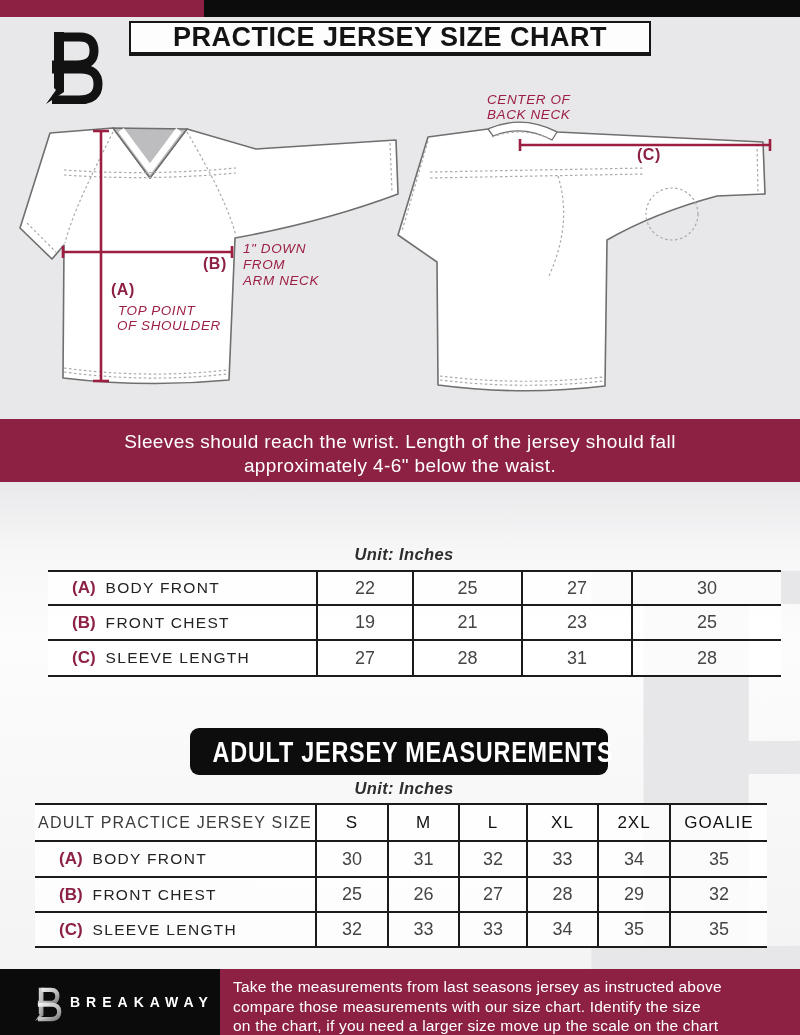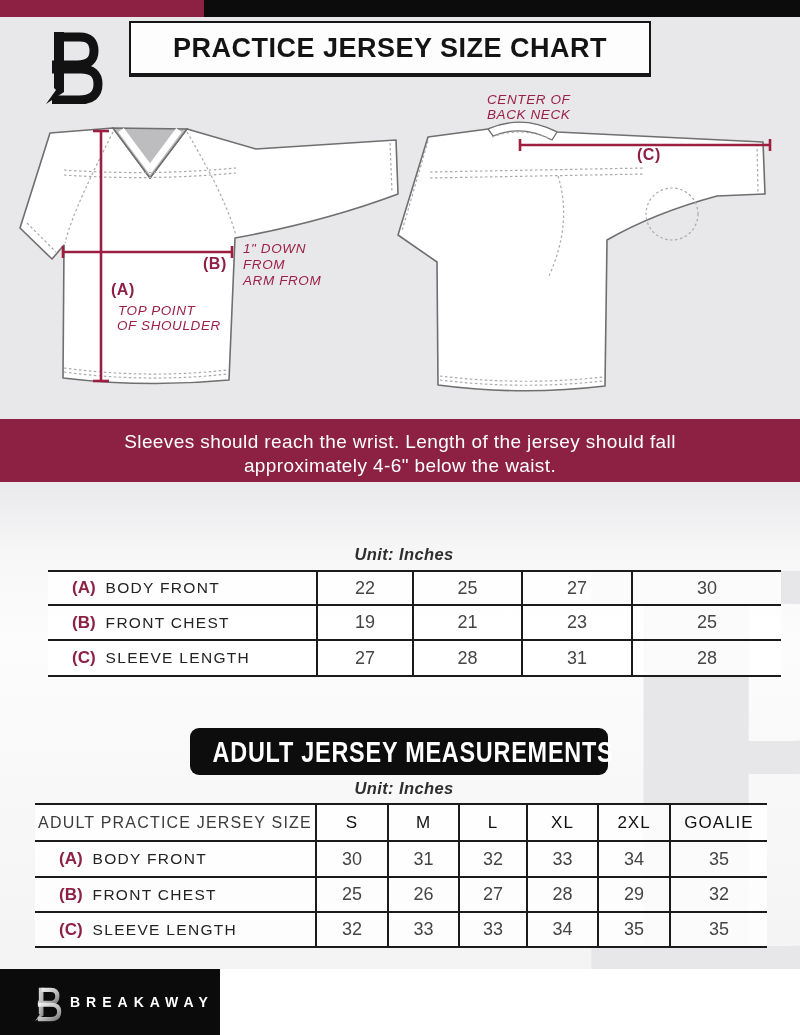--- a/index.html
+++ b/index.html
@@ -9,21 +9,21 @@
     font-family:"Liberation Sans", sans-serif; background:#fff;
   }
   .abs { position:absolute; }
 
   
   .strip-black { left:0; top:0; width:800px; height:17px; background:#0c0c0c; }
   .strip-maroon { left:0; top:0; width:204px; height:17px; background:#8d2144; }
   .hdr-bg { left:0; top:17px; width:800px; height:402px; background:#e8e7e9; }
 
   .title-box {
-    left:129px; top:21px; width:522px; height:56px; background:#fdfdfd;
+    left:129px; top:21px; width:522px; height:35px; background:#fdfdfd;
     border:2px solid #161616; border-bottom-width:4px;
     display:flex; align-items:center; justify-content:center;
   }
   .title-text { font-size:27px; font-weight:bold; color:#141414; letter-spacing:.5px; white-space:nowrap; }
   .season-box {
     left:651px; top:21px; width:149px; height:48px; background:#8d2144;
     display:flex; align-items:center; justify-content:center;
   }
   .season-text { font-family:"DejaVu Sans Mono", monospace; font-size:17px; font-weight:bold; color:#fff; letter-spacing:3px; white-space:nowrap; }
 
@@ -133,21 +133,21 @@
     </g>
   </svg>
 
   <span class="anno-key" style="left:111px; top:281px;">(A)</span>
   <div class="anno" style="left:118px; top:303px;">TOP POINT</div>
   <div class="anno" style="left:117px; top:318px;">OF SHOULDER</div>
 
   <span class="anno-key" style="left:203px; top:255px;">(B)</span>
   <div class="anno" style="left:243px; top:241px;">1" DOWN</div>
   <div class="anno" style="left:243px; top:257px;">FROM</div>
-  <div class="anno" style="left:243px; top:273px;">ARM FROM</div>
+  <div class="anno" style="left:243px; top:273px;">ARM NECK</div>
 
   <span class="anno-key" style="left:637px; top:146px;">(C)</span>
   <div class="anno" style="left:487px; top:92px;">CENTER OF</div>
   <div class="anno" style="left:487px; top:107px;">BACK NECK</div>
 
   <div class="abs banner">
     <div>Sleeves should reach the wrist. Length of the jersey should fall</div>
     <div>approximately 4-6" below the waist.</div>
   </div>
 
@@ -255,14 +255,19 @@
               <stop offset="1" stop-color="#7d7d7d"></stop>
           </linearGradient>
         </defs>
         <polygon points="32,10 42,10 42,70 24,82 34,68 32,66" fill="url(#silver)"></polygon>
         <path d="M38,15 H58 Q72,15 72,29 Q72,43 55,43 H30" fill="none" stroke="url(#silver)" stroke-width="9"></path>
         <path d="M30,47 H59 Q76,47 76,62 Q76,78 57,78 H30" fill="none" stroke="url(#silver)" stroke-width="9"></path>
       </svg>
     </span>
     <span class="brand-name">BREAKAWAY</span>
   </div>
+  <div class="abs footer-maroon">
+    <div>Take the measurements from last seasons jersey as instructed above</div>
+    <div>compare those measurements  with our size chart. Identify the size</div>
+    <div>on the chart, if you need a larger size move up the scale on the chart</div>
+  </div>
 
 </div>
 
 </body></html>

